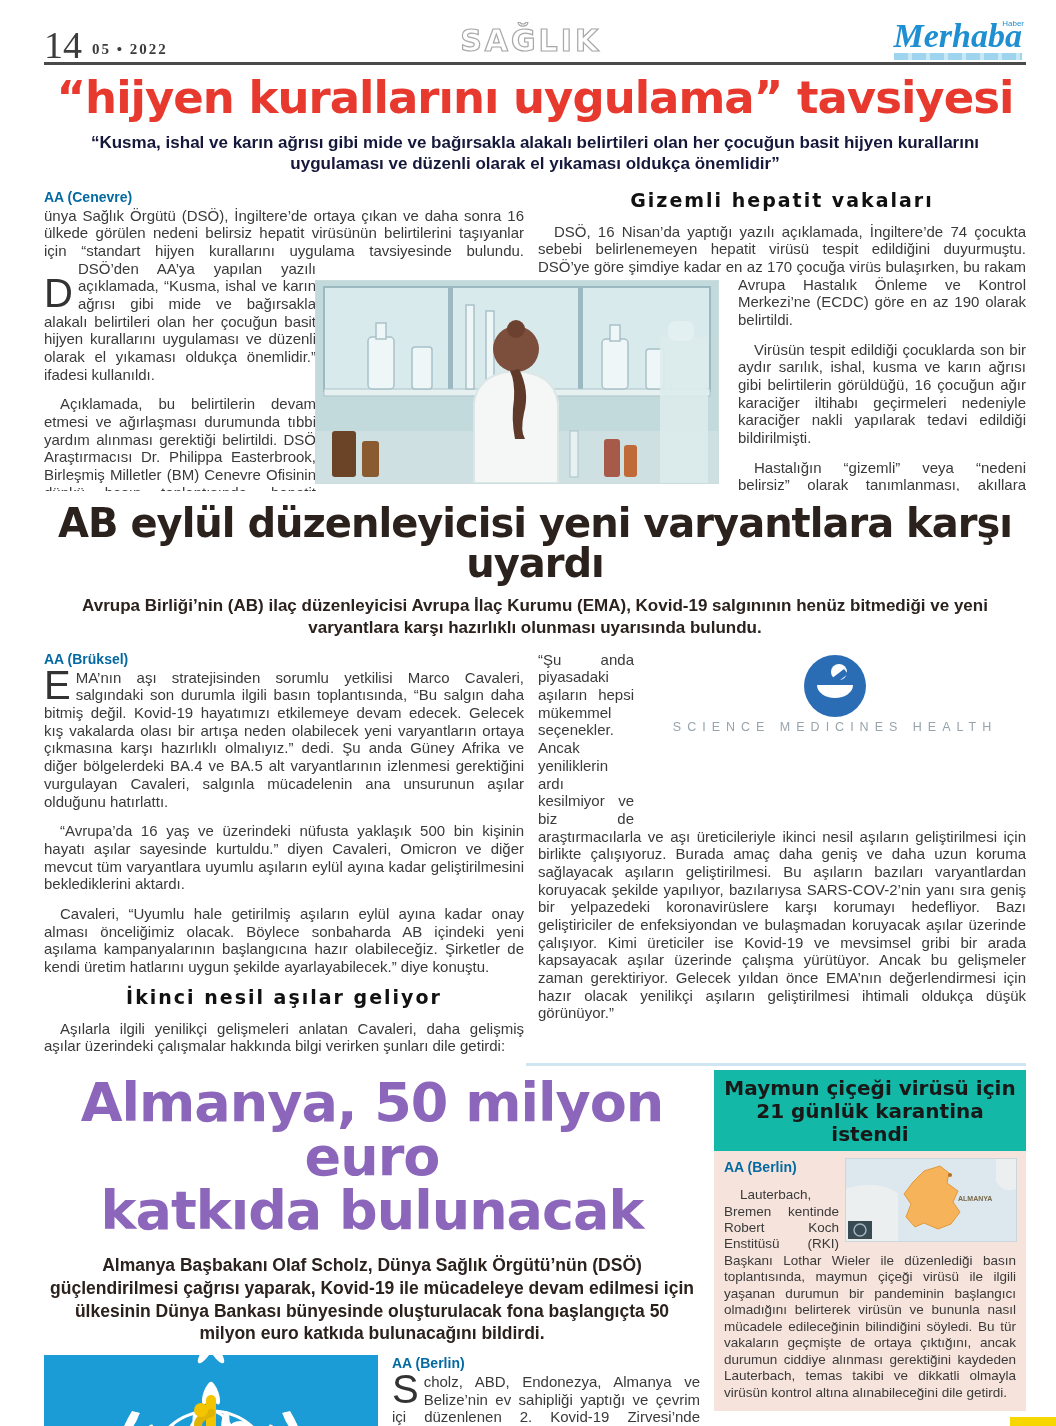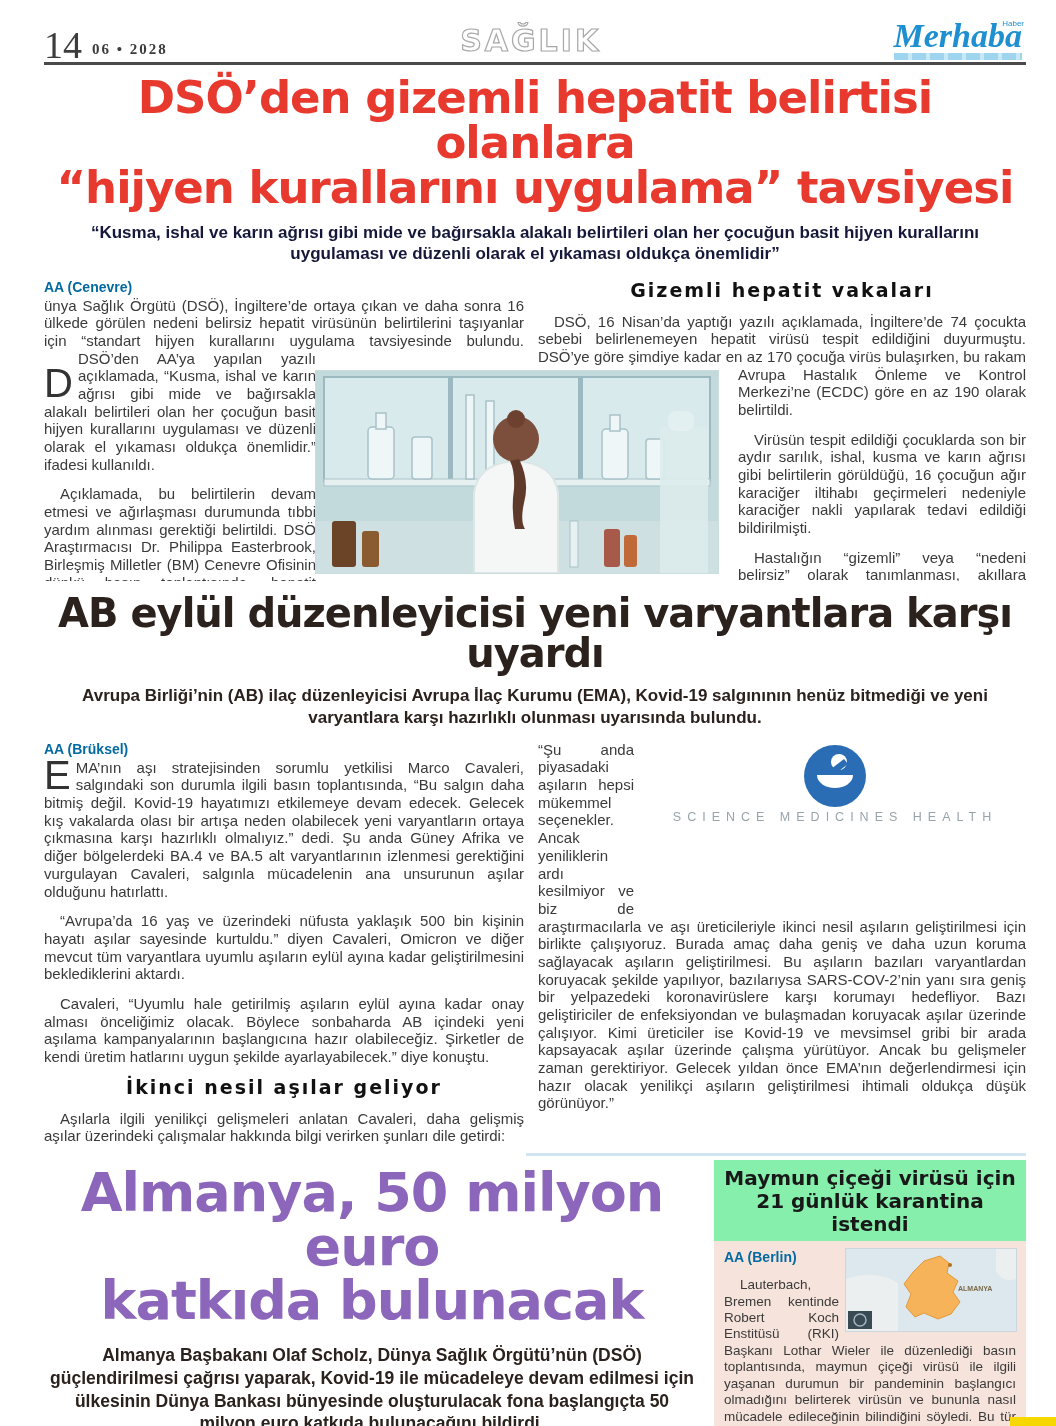--- a/index.html
+++ b/index.html
@@ -56,50 +56,49 @@
   .a3-head{margin-top:6px;text-align:center;font-family:"DejaVu Sans",sans-serif;font-weight:800;
         color:#8b66bb;font-size:54px;line-height:1.0;letter-spacing:-1px;}
   .a3-sub{width:648px;margin:16px auto 8px;text-align:center;font-weight:700;font-size:17.5px;
         line-height:1.3;color:#2b211d;}
   .a3-row{display:flex;gap:14px;margin-top:10px;}
   .who-box{width:334px;height:252px;flex:0 0 auto;}
   .a3-text{flex:1;}
   
   .sidebar{width:312px;flex:0 0 auto;}
   .sb-box{background:#f6e4dc;padding:8px 10px 10px;box-sizing:border-box;}
-  .sb-head{background:#86efac;margin:-8px -10px 8px;padding:7px 4px 5px;text-align:center;
+  .sb-head{background:#14b8a6;margin:-8px -10px 8px;padding:7px 4px 5px;text-align:center;
         font-family:"DejaVu Sans",sans-serif;font-weight:800;font-size:20px;line-height:1.15;color:#181818;}
   .sb-head span{display:block;}
   .sb-box p.body{font-size:13.5px;line-height:1.22;}
   .map-de{float:right;width:170px;height:82px;margin:0 0 5px 7px;box-shadow:0 0 0 1px #cbd6dd;}
   .corner-yellow{position:absolute;right:0;bottom:0;width:46px;height:9px;background:#f6d800;}
   .clearfix::after{content:"";display:block;clear:both;}
 </style>
 </head>
 <body>
 
 <div class="page">
   <div class="inner">
 
     <div class="hdr">
       <div class="hdr-left">
         <span class="pagenum">14</span>
-        <span class="pagedate">06 • 2028</span>
+        <span class="pagedate">05 • 2022</span>
       </div>
       <div class="section-title">SAĞLIK</div>
       <div class="brand">
         <span class="brand-sub">Haber</span>
         <div class="brand-name">Merhaba</div>
         <div class="brand-bar"></div>
       </div>
     </div>
     <div class="hdr-rule"></div>
 
     <div class="a1-head">
-      <div>DSÖ’den gizemli hepatit belirtisi olanlara</div>
       <div>“hijyen kurallarını uygulama” tavsiyesi</div>
     </div>
     <div class="a1-sub">“Kusma, ishal ve karın ağrısı gibi mide ve bağırsakla alakalı belirtileri olan her çocuğun basit hijyen kurallarını uygulaması ve düzenli olarak el yıkaması oldukça önemlidir”</div>
 
     <div class="a1">
       <div class="col-l clearfix">
         <p class="byline">AA (Cenevre)</p>
         <div class="sp-r"></div>
           <div class="bl-r"></div>
         <p class="body dc">Dünya Sağlık Örgütü (DSÖ), İngiltere’de ortaya çıkan ve daha sonra 16 ülkede görülen nedeni belirsiz hepatit virüsünün belirtilerini taşıyanlar için “standart hijyen kurallarını uygulama tavsiyesinde bulundu. DSÖ’den AA’ya yapılan yazılı açıklamada, “Kusma, ishal ve karın ağrısı gibi mide ve bağırsakla alakalı belirtileri olan her çocuğun basit hijyen kurallarını uygulaması ve düzenli olarak el yıkaması oldukça önemlidir.” ifadesi kullanıldı.</p>

